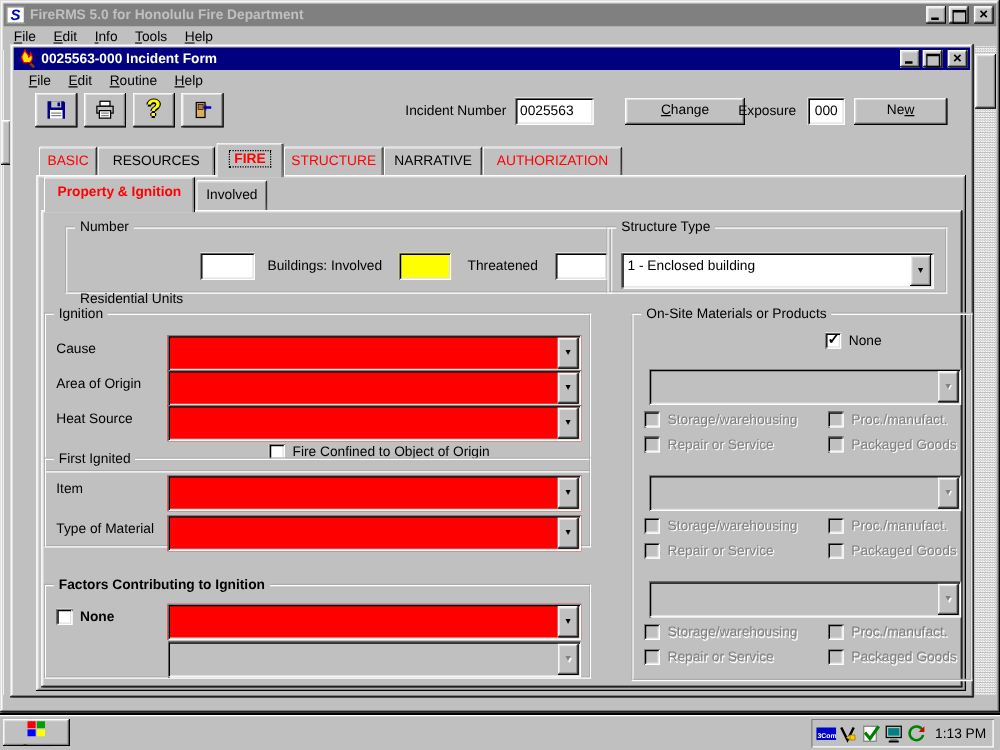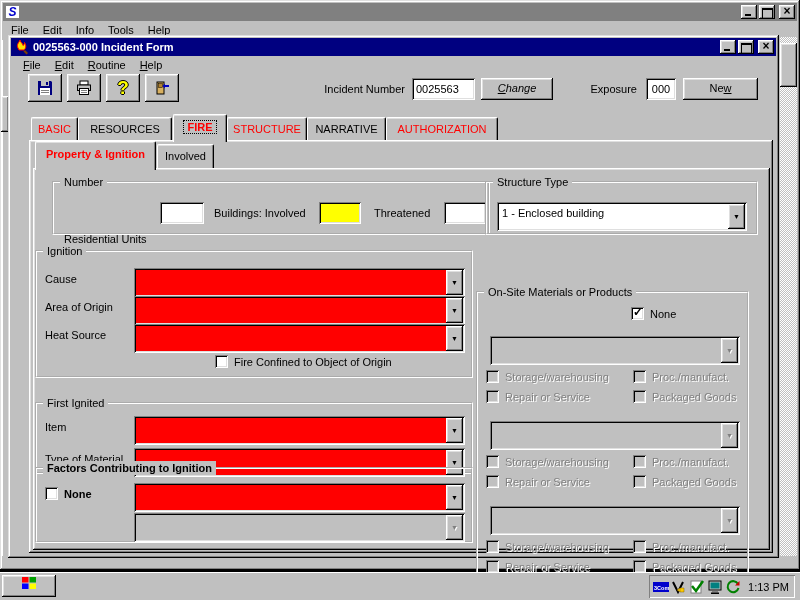--- a/index.html
+++ b/index.html
@@ -72,20 +72,21 @@
   .helpq { color:#ffff00; font-size:19px; font-weight:bold;
            text-shadow:1px 0 0 #000, -1px 0 0 #000, 0 1px 0 #000, 0 -1px 0 #000; }
 </style>
 </head>
 <body>
 
 <div class="abs raised" style="left:0;top:0;width:800px;height:570px;">
 
   <div class="abs titlebar" style="left:3px;top:3px;width:794px;height:18px;background:#808080;">
     <span class="s-icon">S</span>
+    <span class="t-text" style="color:#c0c0c0;">FireRMS 5.0 for Honolulu Fire Department</span>
     <span style="flex:1"></span>
     <span class="tbtn g-min" style="margin-right:2px;"></span>
     <span class="tbtn g-max" style="margin-right:4px;"></span>
     <span class="tbtn g-close" style="margin-right:2px;"></span>
   </div>
 
   <div class="abs menubar" style="left:4px;top:22px;height:17px;">
     <span class="menu-item">File</span>
     <span class="menu-item">Edit</span>
     <span class="menu-item">Info</span>
@@ -149,21 +150,21 @@
       <rect x="3" y="2" width="7" height="12" fill="#d8b060" stroke="#000" stroke-width="1"></rect>
       <rect x="4.5" y="3.5" width="4" height="4" fill="#b08030" stroke="#000" stroke-width="0.5"></rect>
       <path d="M15 5 H11 V3.5 L8.5 6 L11 8.5 V7 H15 Z" fill="#0000c0"></path>
     </svg>
   </div>
 
   <span class="lbl" style="left:300px;top:43px;width:97px;text-align:right;">Incident Number</span>
   <div class="field" style="left:404px;top:43px;width:63px;">
     <span>0025563</span>
   </div>
-  <div class="abs btn" style="left:473px;top:43px;width:72px;height:22px;text-align:center;line-height:21px;font-style:italic;">
+  <div class="abs btn" style="left:492px;top:43px;width:96px;height:22px;text-align:center;line-height:21px;">
     <span style="text-decoration:underline;">C</span><span>hange</span>
   </div>
   <span class="lbl" style="left:565px;top:43px;width:64px;text-align:right;">Exposure</span>
   <div class="field" style="left:638px;top:43px;width:30px;text-align:center;">
     <span>000</span>
   </div>
   <div class="abs btn" style="left:675px;top:43px;width:75px;height:22px;text-align:center;line-height:21px;">
     <span>Ne</span><span style="text-decoration:underline;">w</span>
   </div>
 
@@ -227,21 +228,21 @@
     </div>
     <span class="lbl" style="left:8px;top:72px;">Heat Source</span>
     <div class="combo" style="left: 97px; top: 72px; width: 331px; background-color: rgb(255, 0, 0);">
       <span class="val"></span>
       <span class="arrow"></span>
     </div>
     <span class="checkbox" style="left:178px;top:103px;"></span>
     <span class="cb-label" style="left:197px;top:103px;">Fire Confined to Object of Origin</span>
   </div>
 
-  <div class="groupbox" style="left:27px;top:367px;width:438px;height:72px;z-index:4;">
+  <div class="groupbox" style="left:27px;top:331px;width:438px;height:72px;z-index:4;">
     <span class="grouplabel">First Ignited</span>
     <span class="lbl" style="left:8px;top:12px;">Item</span>
     <div class="combo" style="left: 97px; top: 12px; width: 331px; background-color: rgb(255, 0, 0);">
       <span class="val"></span>
       <span class="arrow"></span>
     </div>
     <span class="lbl" style="left:8px;top:44px;">Type of Material</span>
     <div class="combo" style="left: 97px; top: 44px; width: 331px; background-color: rgb(255, 0, 0);">
       <span class="val"></span>
       <span class="arrow"></span>
@@ -263,21 +264,21 @@
   </div>
 
   <div class="groupbox" style="left:477px;top:146px;width:273px;height:54px;z-index:4;">
     <span class="grouplabel">Structure Type</span>
     <div class="combo" style="left:10px;top:19px;width:250px;">
       <span class="val">1 - Enclosed building</span>
       <span class="arrow"></span>
     </div>
   </div>
 
-  <div class="groupbox" style="left:468px;top:215px;width:273px;height:295px;z-index:4;margin-top:41px;">
+  <div class="groupbox" style="left:497px;top:215px;width:273px;height:295px;z-index:4;">
     <span class="grouplabel">On-Site Materials or Products</span>
     <span class="checkbox checked" style="left:153px;top:14px;"></span>
     <span class="cb-label" style="left:172px;top:14px;">None</span>
 
     <div class="combo disabled" style="left:12px;top:43px;width:250px;">
       <span class="val"></span>
       <span class="arrow"></span>
     </div>
     <span class="checkbox disabled" style="left:8px;top:77px;"></span>
     <span class="cb-label dis-label" style="left:27px;top:77px;">Storage/warehousing</span>

